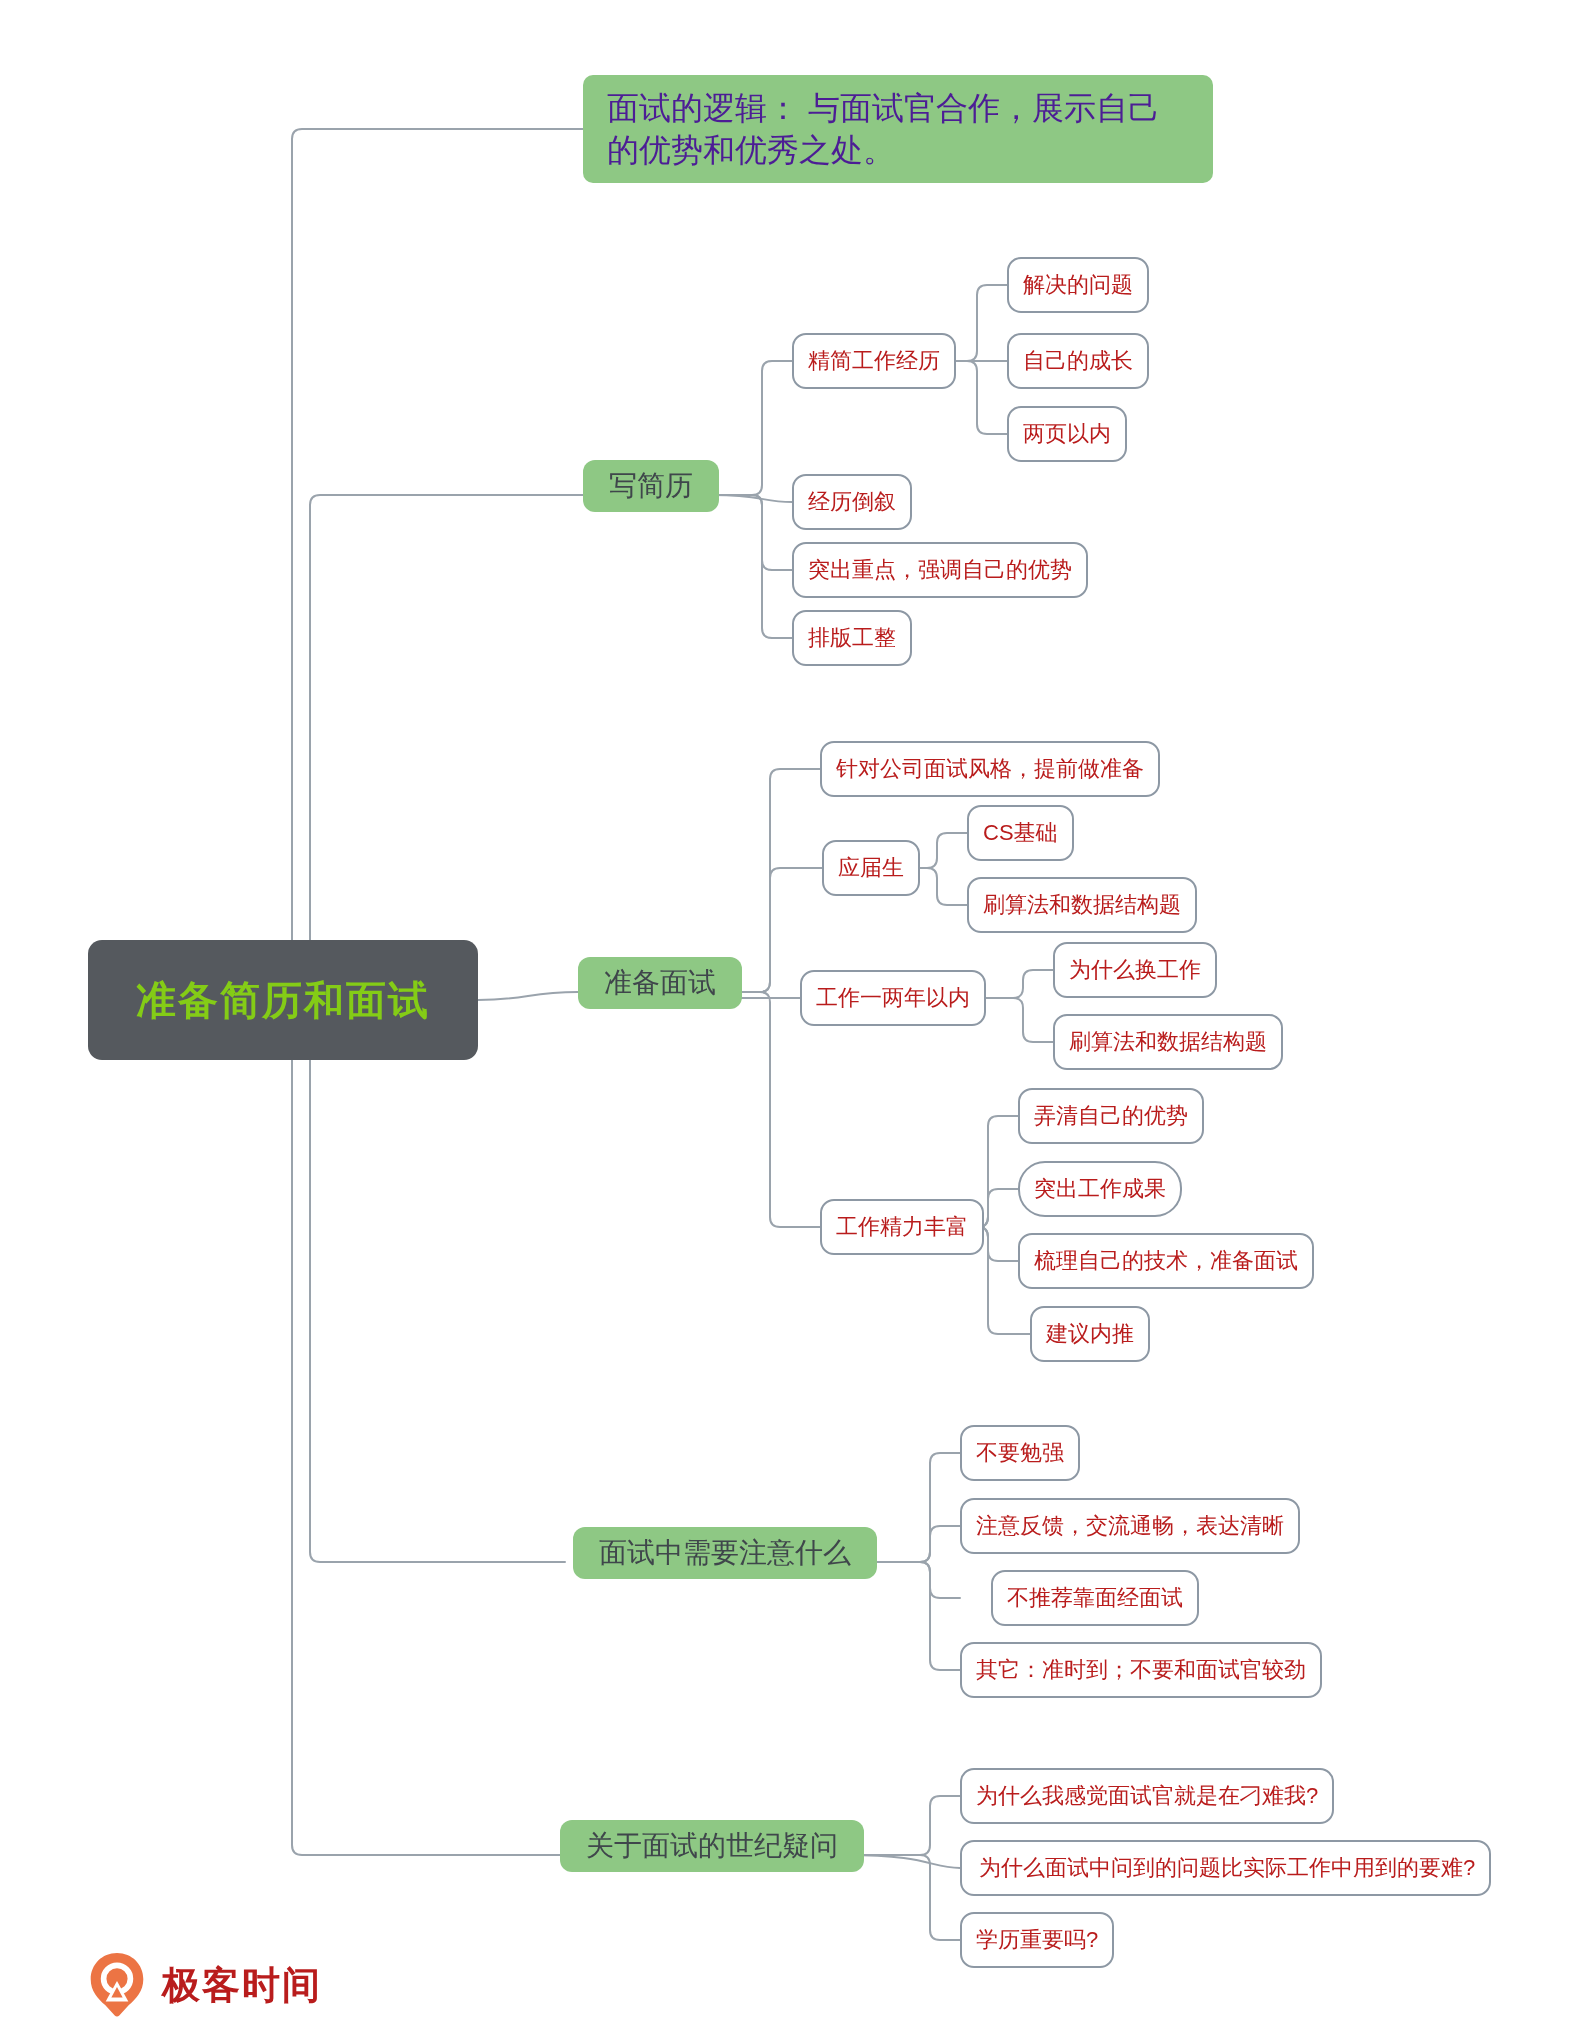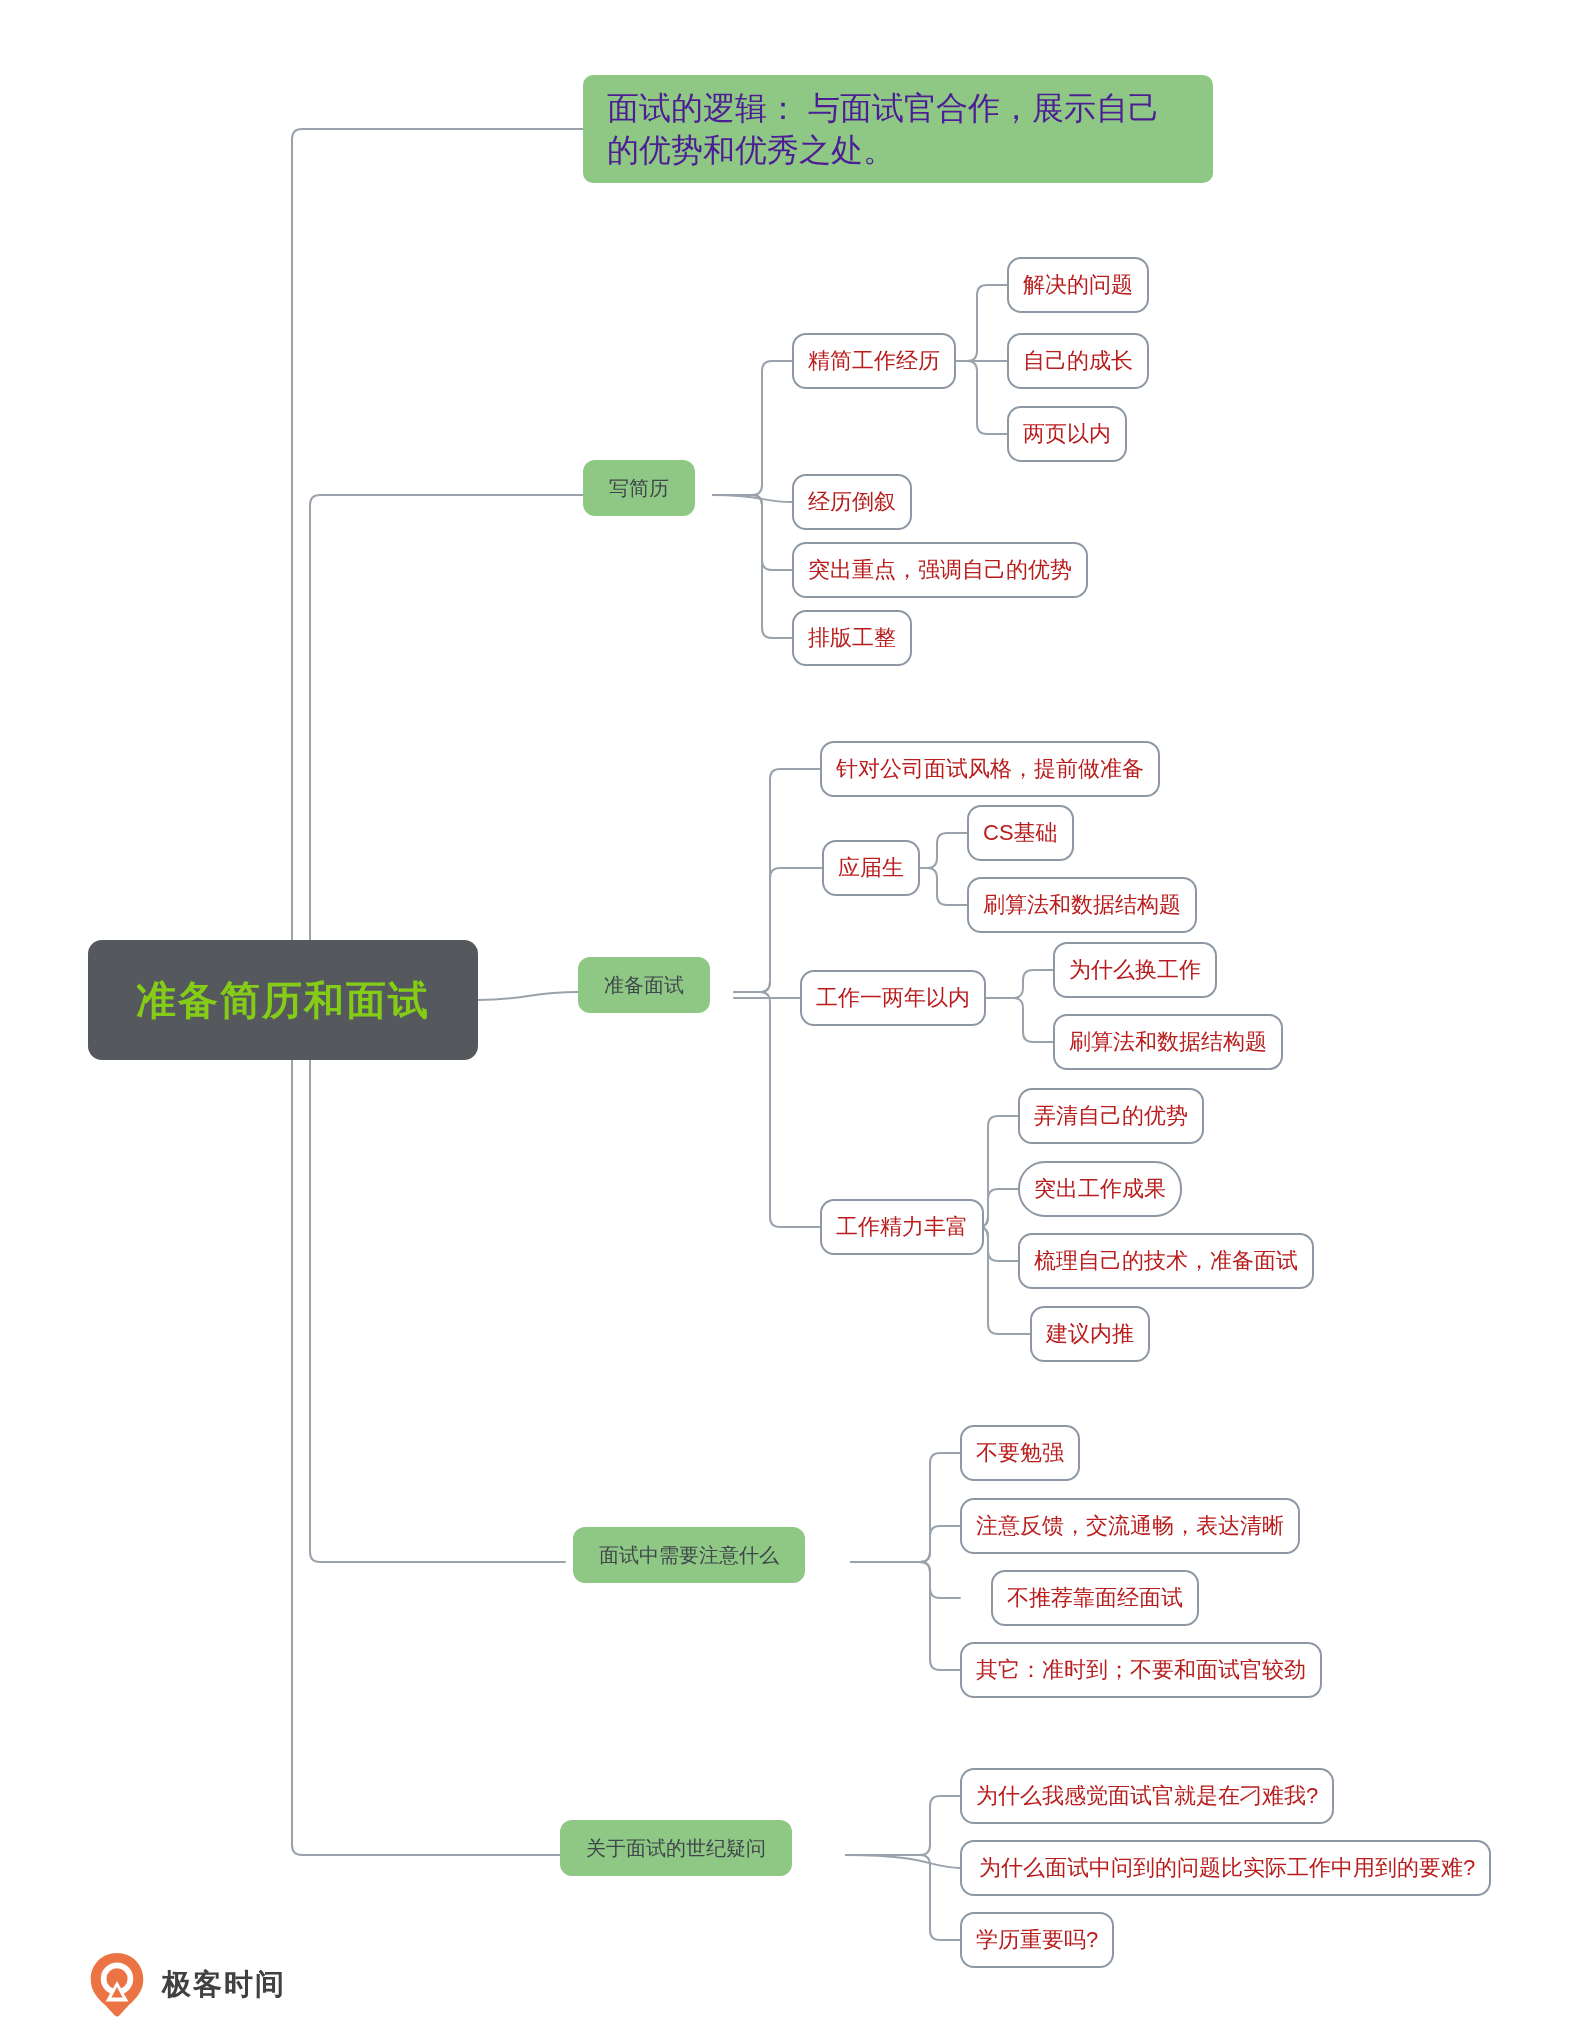--- a/index.html
+++ b/index.html
@@ -33,23 +33,23 @@
     border: 2px solid #8D98A4;
     border-radius: 14px;
     color: #b91c1c;
     font-size: 22px;
     padding: 15px 14px;
   }
   .topic {
     background: #8EC884;
     border-radius: 12px;
     color: #3F464B;
-    font-size: 20px;
+    font-size: 28px;
     font-weight: 500;
-    padding: 18px 26px;
+    padding: 12px 26px;
   }
   .root-node {
     background: #55595E;
     border-radius: 14px;
     color: #84cc16;
     font-size: 40px;
     font-weight: bold;
     letter-spacing: 2px;
     padding: 40px 48px;
   }
@@ -64,23 +64,23 @@
   }
   .logo {
     position: absolute;
     left: 88px;
     top: 1952px;
     display: flex;
     align-items: center;
     gap: 16px;
   }
   .logo-text {
-    font-size: 29px;
+    font-size: 38px;
     font-weight: bold;
-    color: #404040;
+    color: #b91c1c;
     letter-spacing: 2px;
   }
 </style>
 </head>
 <body>
 
 <div class="canvas">
   <svg class="connectors">
       <path d="M 292 940 L 292 139 Q 292 129 302 129 L 583 129"></path>
       <path d="M 310 940 L 310 505 Q 310 495 320 495 L 583 495"></path>

